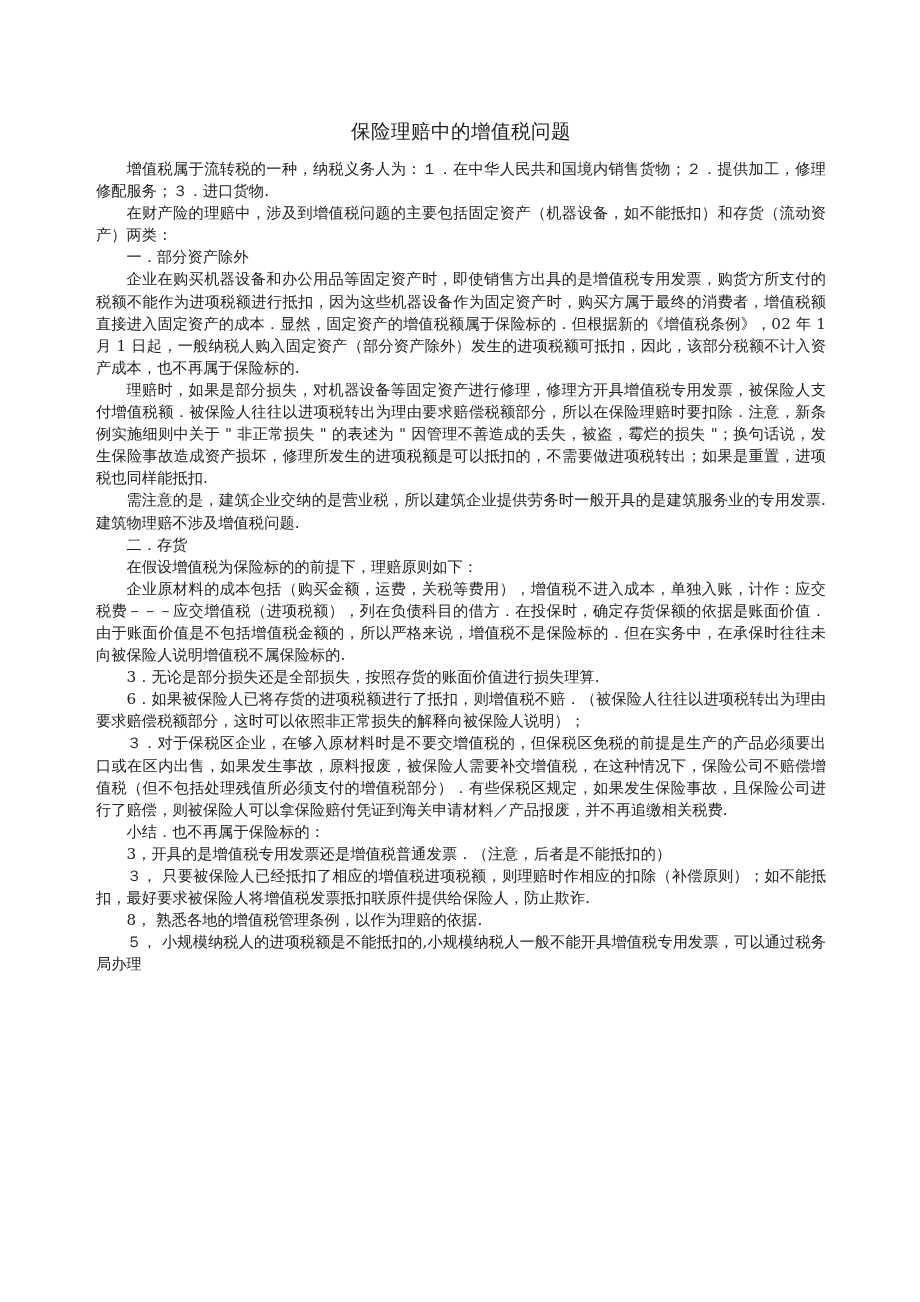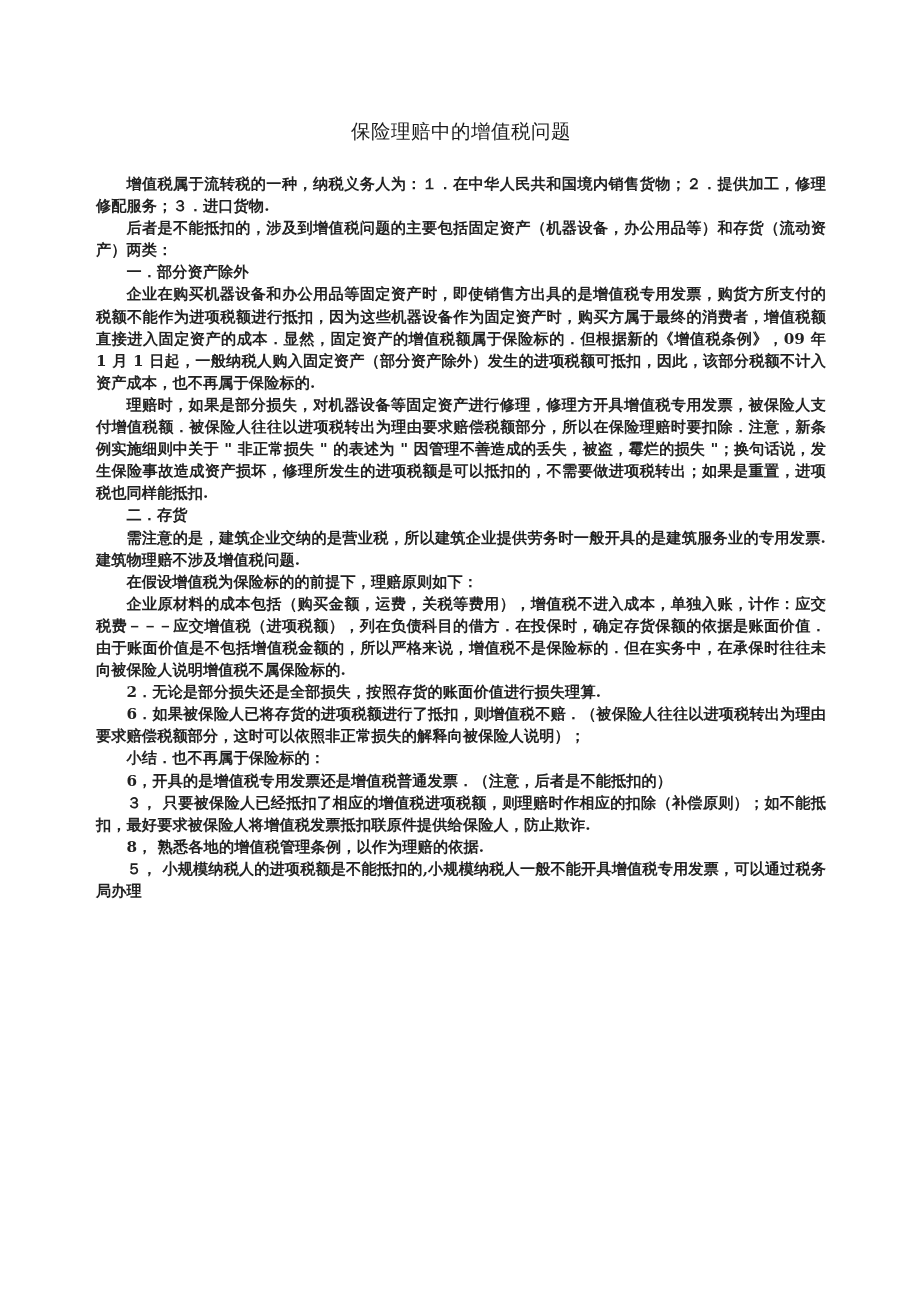--- a/index.html
+++ b/index.html
@@ -27,22 +27,21 @@
     font-size: 19.5px;
     line-height: 28px;
     color: #1a1a1a;
     text-align: center;
     margin: 0;
     padding-top: 118px;
     letter-spacing: 0.5px;
     font-weight: 400;
   }
   .body-block {
-    margin-top: 27px;
-    font-weight: bold;
+    margin-top: 12px;
   }
   p.para {
     font-family: "DejaVu Serif", "Liberation Serif", serif;
     font-size: 15.2px;
     line-height: 22.1px;
     color: #222222;
     margin: 0;
     text-align: justify;
     text-justify: inter-character;
     text-indent: 2em;
@@ -63,45 +62,46 @@
 
 <div class="page">
   <div class="content">
 
     <h1 class="doc-title">保险理赔中的增值税问题</h1>
 
     <div class="body-block">
 
       <p class="para last-line-left">增值税属于流转税的一种，纳税义务人为：１．在中华人民共和国境内销售货物；２．提供加工，修理修配服务；３．进口货物.</p>
 
-      <p class="para last-line-left">后者是不能抵扣的，涉及到增值税问题的主要包括固定资产（机器设备，办公用品等）和存货（流动资产）两类：</p>
+      <p class="para last-line-left">在财产险的理赔中，涉及到增值税问题的主要包括固定资产（机器设备，如不能抵扣）和存货（流动资产）两类：</p>
 
       <p class="para section-head">一．部分资产除外</p>
 
-      <p class="para last-line-left">企业在购买机器设备和办公用品等固定资产时，即使销售方出具的是增值税专用发票，购货方所支付的税额不能作为进项税额进行抵扣，因为这些机器设备作为固定资产时，购买方属于最终的消费者，增值税额直接进入固定资产的成本．显然，固定资产的增值税额属于保险标的．但根据新的《增值税条例》，09 年 1 月 1 日起，一般纳税人购入固定资产（部分资产除外）发生的进项税额可抵扣，因此，该部分税额不计入资产成本，也不再属于保险标的.</p>
+      <p class="para last-line-left">企业在购买机器设备和办公用品等固定资产时，即使销售方出具的是增值税专用发票，购货方所支付的税额不能作为进项税额进行抵扣，因为这些机器设备作为固定资产时，购买方属于最终的消费者，增值税额直接进入固定资产的成本．显然，固定资产的增值税额属于保险标的．但根据新的《增值税条例》，02 年 1 月 1 日起，一般纳税人购入固定资产（部分资产除外）发生的进项税额可抵扣，因此，该部分税额不计入资产成本，也不再属于保险标的.</p>
 
       <p class="para last-line-left">理赔时，如果是部分损失，对机器设备等固定资产进行修理，修理方开具增值税专用发票，被保险人支付增值税额．被保险人往往以进项税转出为理由要求赔偿税额部分，所以在保险理赔时要扣除．注意，新条例实施细则中关于 " 非正常损失 " 的表述为 " 因管理不善造成的丢失，被盗，霉烂的损失 "；换句话说，发生保险事故造成资产损坏，修理所发生的进项税额是可以抵扣的，不需要做进项税转出；如果是重置，进项税也同样能抵扣.</p>
 
+      <p class="para last-line-left">需注意的是，建筑企业交纳的是营业税，所以建筑企业提供劳务时一般开具的是建筑服务业的专用发票.建筑物理赔不涉及增值税问题.</p>
+
       <p class="para section-head">二．存货</p>
-
-      <p class="para last-line-left">需注意的是，建筑企业交纳的是营业税，所以建筑企业提供劳务时一般开具的是建筑服务业的专用发票.建筑物理赔不涉及增值税问题.</p>
 
       <p class="para section-head">在假设增值税为保险标的的前提下，理赔原则如下：</p>
 
       <p class="para last-line-left">企业原材料的成本包括（购买金额，运费，关税等费用），增值税不进入成本，单独入账，计作：应交税费－－－应交增值税（进项税额），列在负债科目的借方．在投保时，确定存货保额的依据是账面价值．由于账面价值是不包括增值税金额的，所以严格来说，增值税不是保险标的．但在实务中，在承保时往往未向被保险人说明增值税不属保险标的.</p>
 
-      <p class="para section-head">2．无论是部分损失还是全部损失，按照存货的账面价值进行损失理算.</p>
+      <p class="para section-head">3．无论是部分损失还是全部损失，按照存货的账面价值进行损失理算.</p>
 
       <p class="para last-line-left">6．如果被保险人已将存货的进项税额进行了抵扣，则增值税不赔．（被保险人往往以进项税转出为理由要求赔偿税额部分，这时可以依照非正常损失的解释向被保险人说明）；</p>
 
+      <p class="para last-line-left">３．对于保税区企业，在够入原材料时是不要交增值税的，但保税区免税的前提是生产的产品必须要出口或在区内出售，如果发生事故，原料报废，被保险人需要补交增值税，在这种情况下，保险公司不赔偿增值税（但不包括处理残值所必须支付的增值税部分）．有些保税区规定，如果发生保险事故，且保险公司进行了赔偿，则被保险人可以拿保险赔付凭证到海关申请材料／产品报废，并不再追缴相关税费.</p>
 
       <p class="para section-head">小结．也不再属于保险标的：</p>
 
 
-      <p class="para section-head">6，开具的是增值税专用发票还是增值税普通发票．（注意，后者是不能抵扣的）</p>
+      <p class="para section-head">3，开具的是增值税专用发票还是增值税普通发票．（注意，后者是不能抵扣的）</p>
 
       <p class="para last-line-left">３， 只要被保险人已经抵扣了相应的增值税进项税额，则理赔时作相应的扣除（补偿原则）；如不能抵扣，最好要求被保险人将增值税发票抵扣联原件提供给保险人，防止欺诈.</p>
 
       <p class="para section-head">8， 熟悉各地的增值税管理条例，以作为理赔的依据.</p>
 
       <p class="para last-line-left">５， 小规模纳税人的进项税额是不能抵扣的,小规模纳税人一般不能开具增值税专用发票，可以通过税务局办理</p>
 
     </div>
   </div>
 </div>

